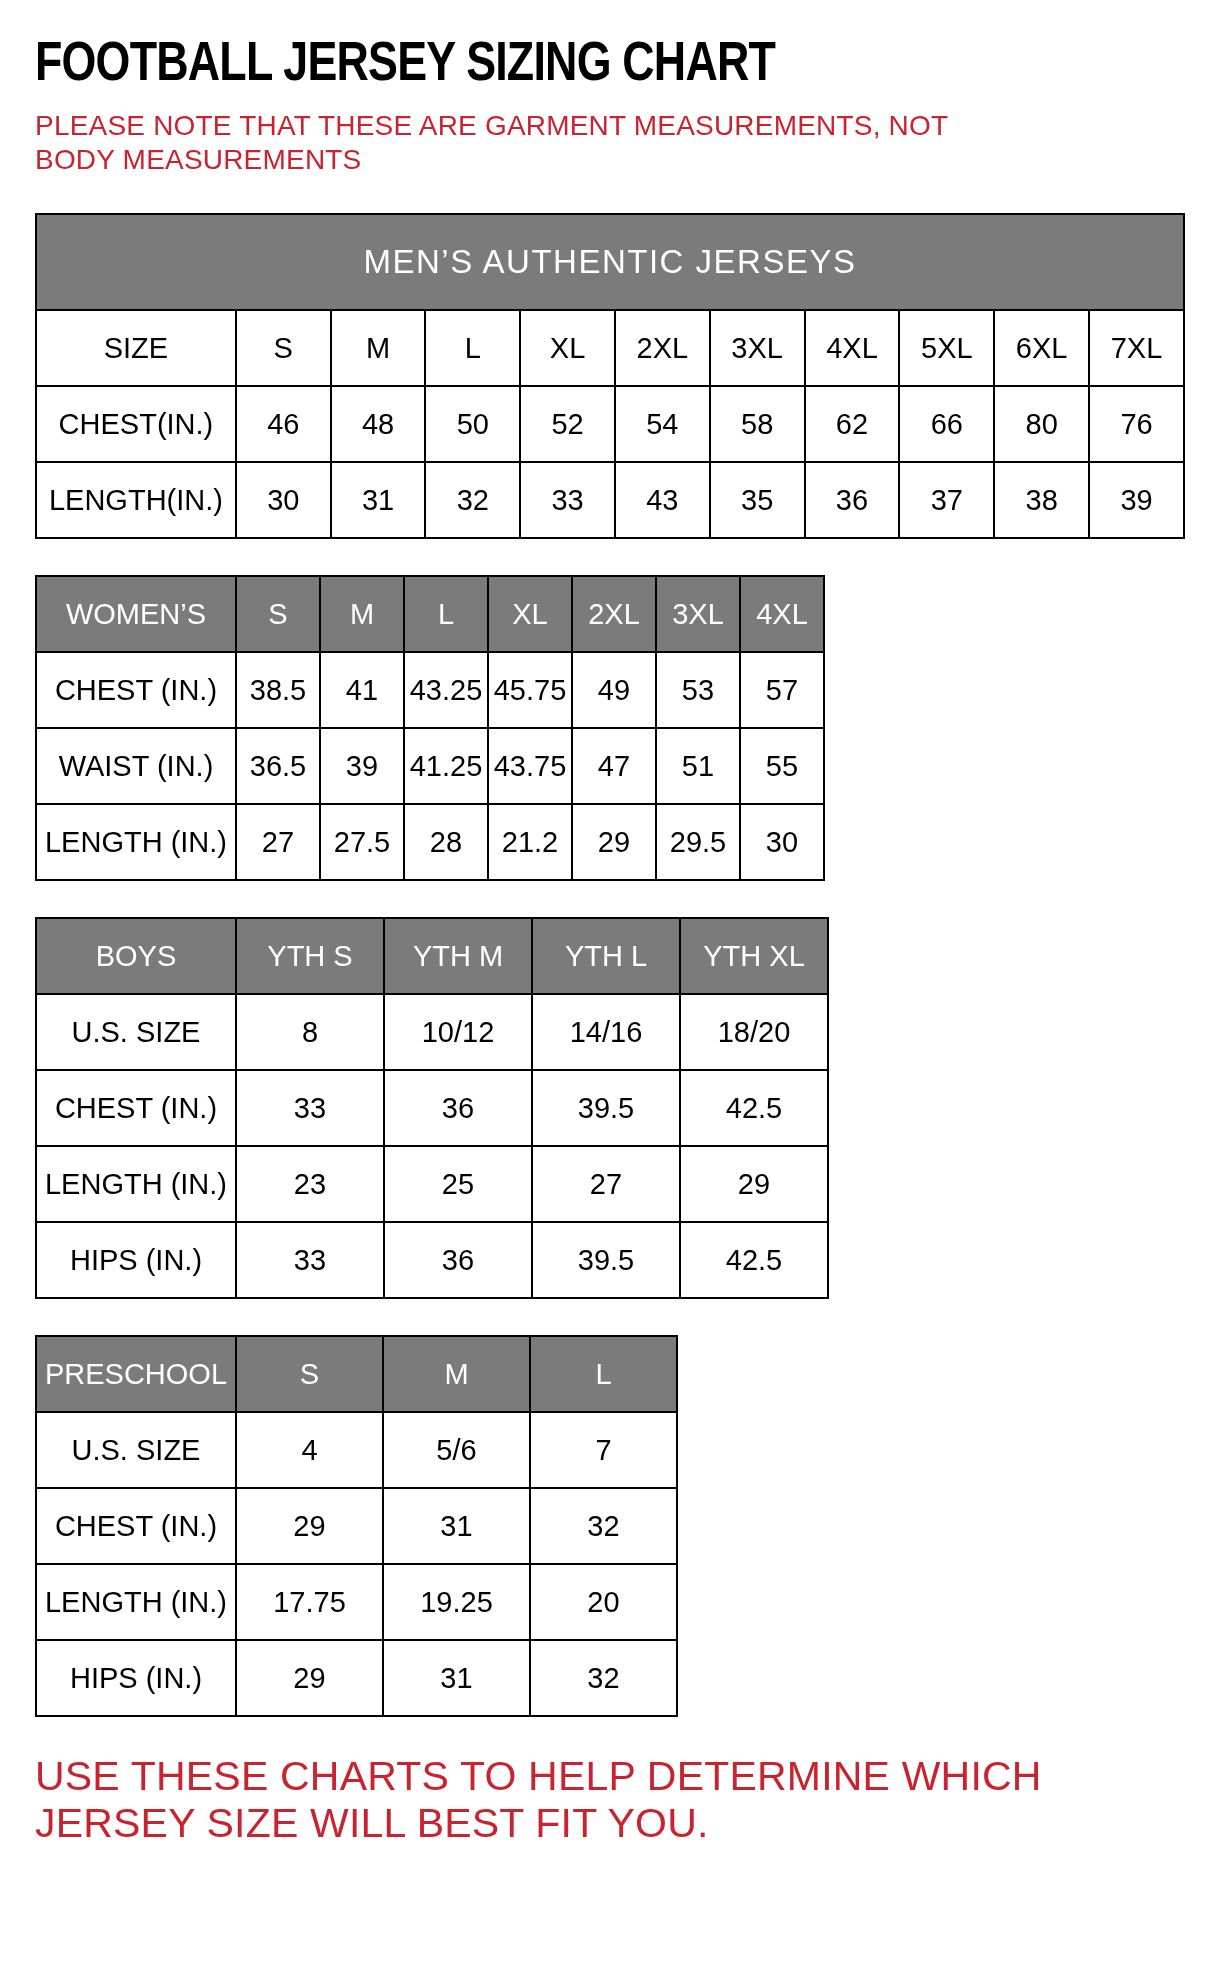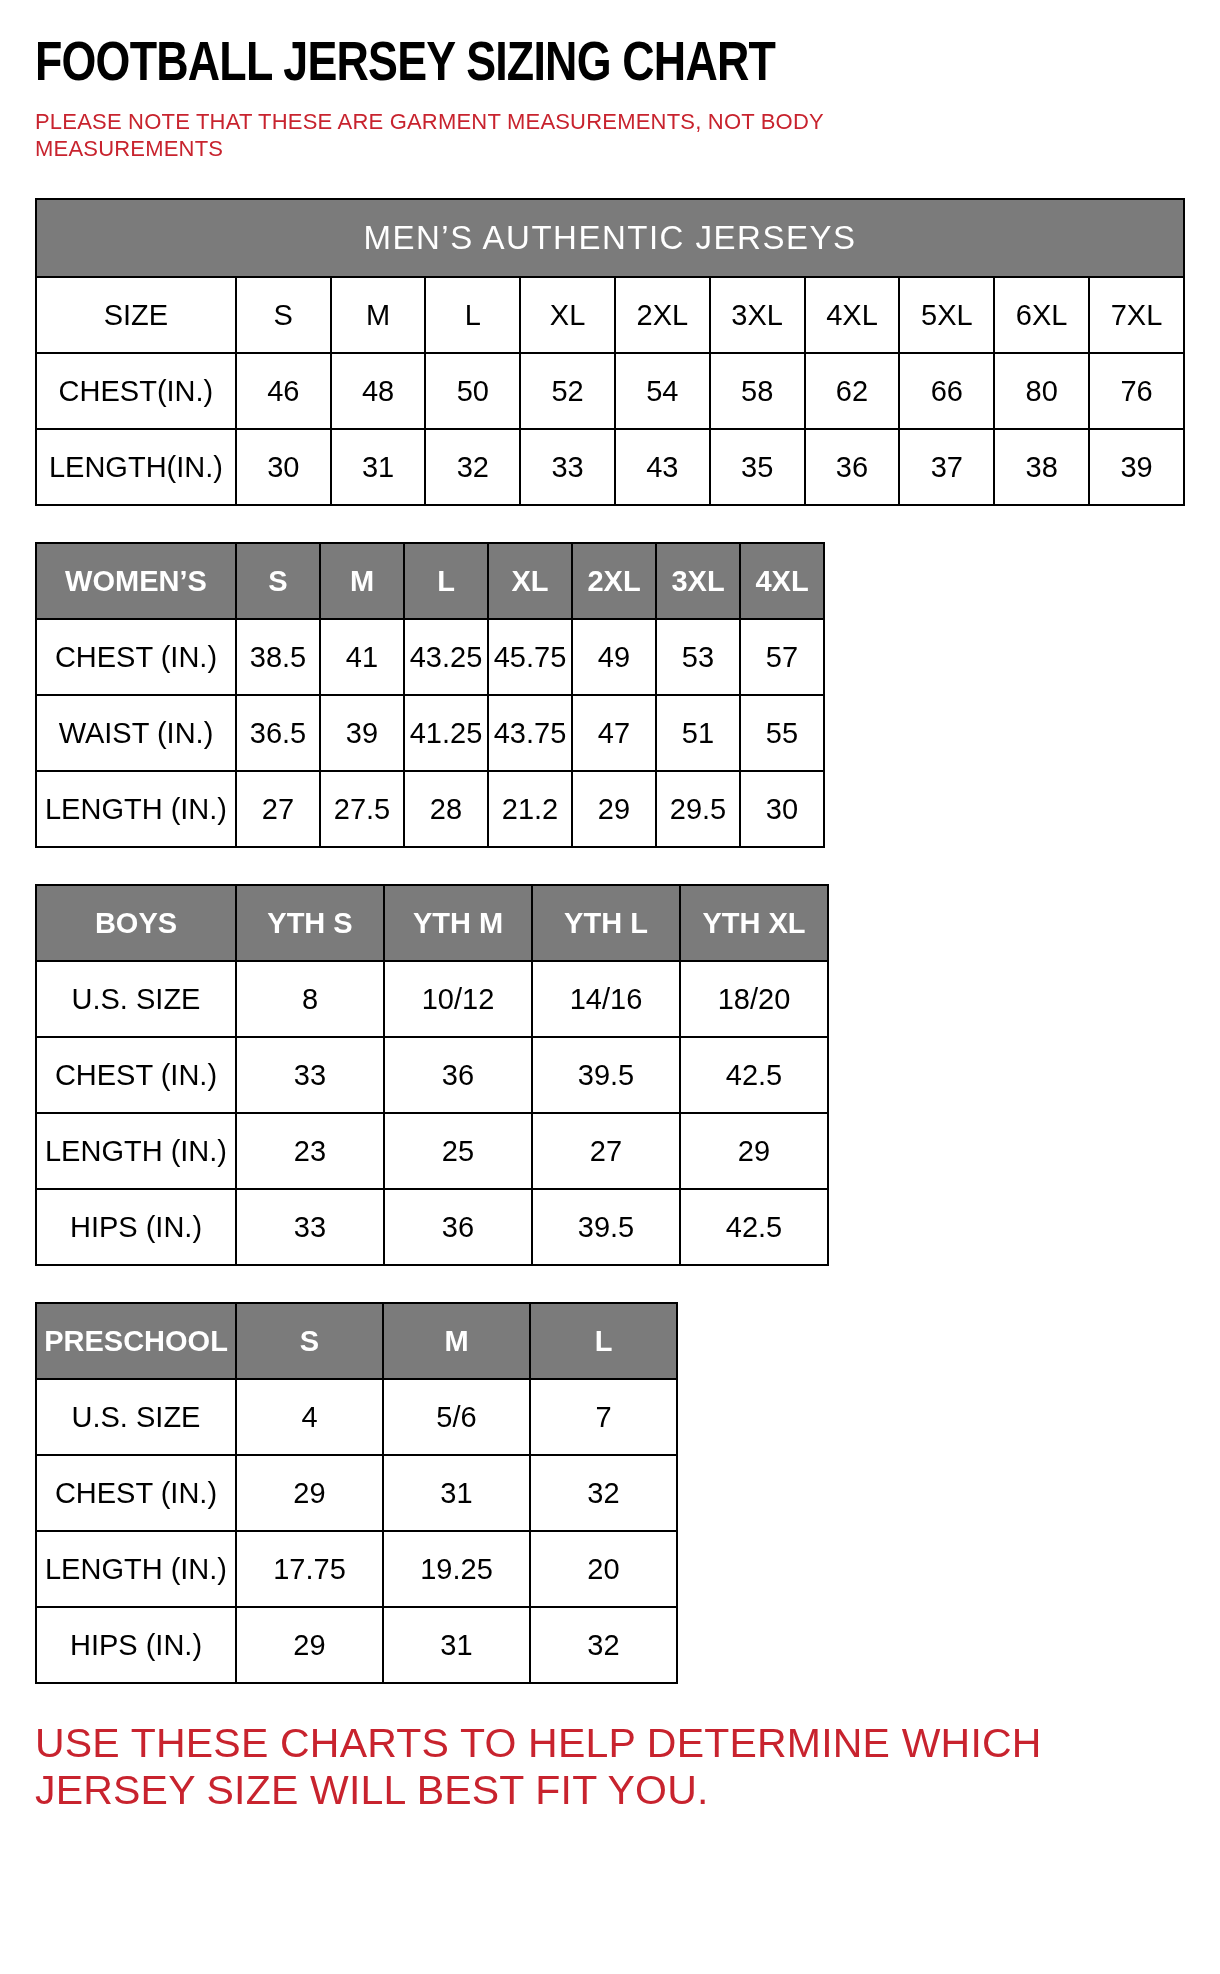--- a/index.html
+++ b/index.html
@@ -20,21 +20,21 @@
     white-space: nowrap;
     transform: scaleX(0.80);
     transform-origin: 0 50%;
     margin: 6px 0 0 0;
     color: #000000;
   }
 
   .note {
     margin-top: 18px;
     max-width: 930px;
-    font-size: 22px;
+    font-size: 28px;
     line-height: 1.22;
     color: #c8232e;
     letter-spacing: 0.2px;
   }
 
   table {
     border-collapse: collapse;
     table-layout: fixed;
     margin-top: 36px;
   }
@@ -46,28 +46,28 @@
     font-weight: 400;
     font-size: 29px;
   }
   td, th { height: 76px; }
 
   .band {
     background: #7b7b7b;
     color: #ffffff;
     font-size: 33px;
     letter-spacing: 1.5px;
-    height: 78px;
+    height: 96px;
     font-weight: 400;
   }
   .hcell {
     background: #7b7b7b;
     color: #ffffff;
     font-size: 29px;
-    font-weight: 700;
+    font-weight: 400;
   }
 
   
   .mens      col.c-label { width: 200px; }  .mens      col.c-data { width: 95px; }
   .womens    col.c-label { width: 200px; }  .womens    col.c-data { width: 84px; }
   .boys      col.c-label { width: 200px; }  .boys      col.c-data { width: 148px; }
   .preschool col.c-label { width: 200px; }  .preschool col.c-data { width: 147px; }
 
   .footer {
     margin-top: 36px;

